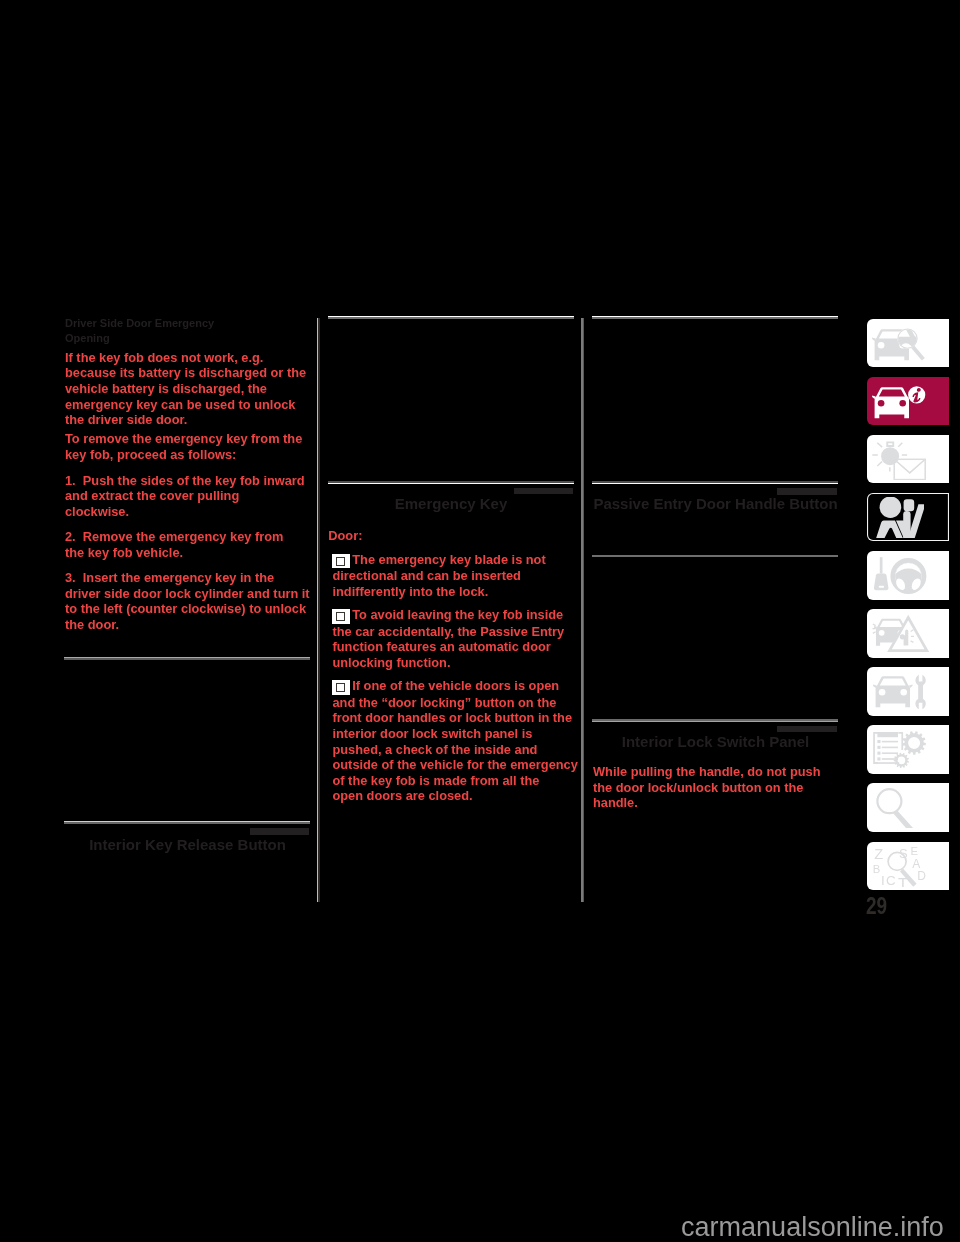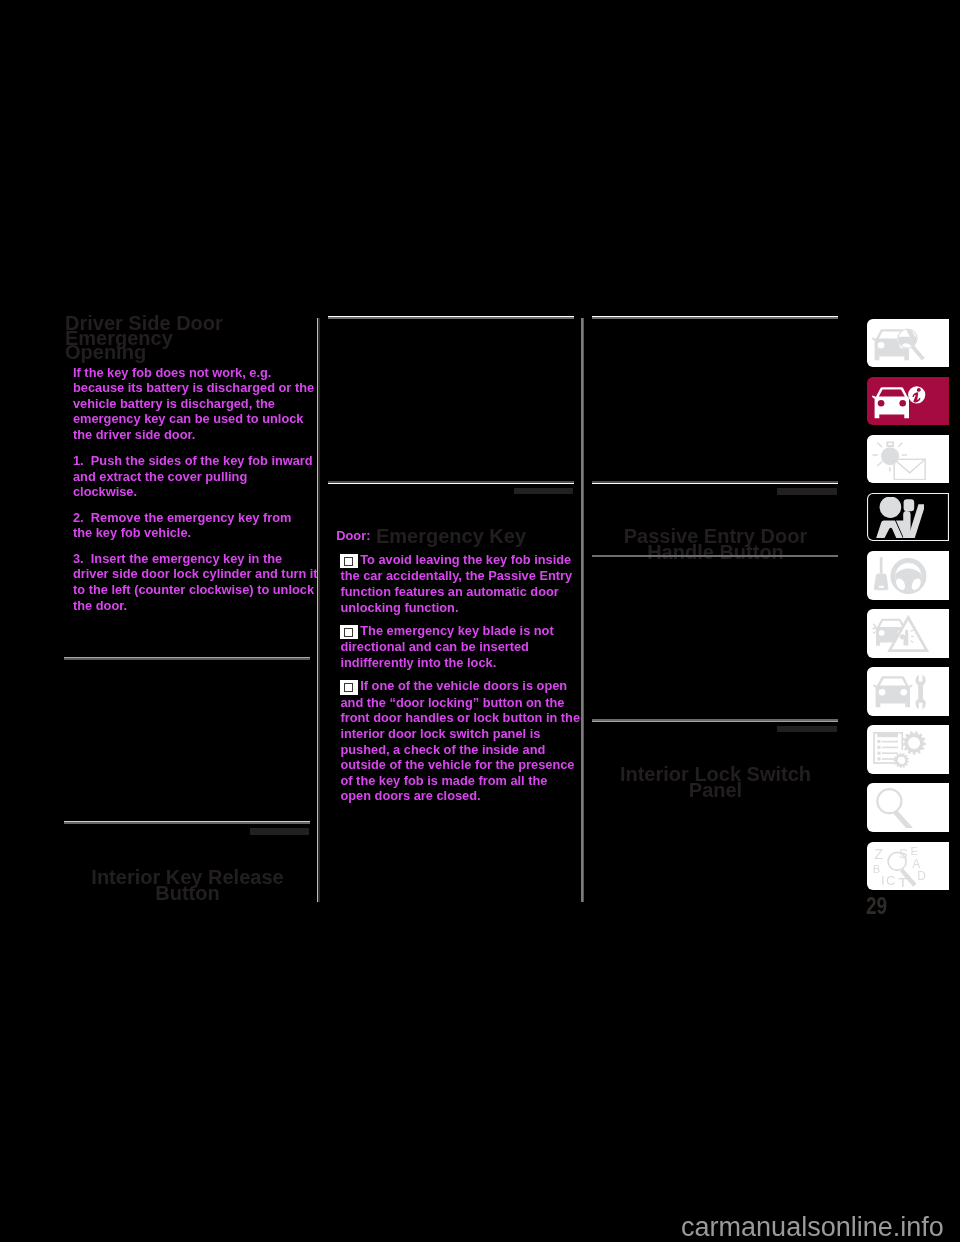--- a/index.html
+++ b/index.html
@@ -4,24 +4,24 @@
 <title>Driver Side Door Emergency Opening</title>
 <style>
   html,body{margin:0;padding:0;background:#000;}
   body{width:960px;height:1242px;overflow:hidden;
        font-family:"Liberation Sans",sans-serif;
        -webkit-font-smoothing:antialiased;}
   .page{position:absolute;left:0;top:0;width:960px;height:1242px;background:#000;}
 
   
   .col{position:absolute;color:#231f20;}
-  .body-txt{font-size:12.8px;line-height:15.6px;font-weight:bold;color:#d946ef;margin-left:8px;}
+  .body-txt{font-size:12.8px;line-height:15.6px;font-weight:bold;color:#ef4444;}
   .body-txt span{white-space:pre;}
-  .head{font-size:20px;line-height:14.9px;font-weight:bold;color:#231f20;}
-  .cap{font-size:20px;font-weight:bold;color:#231f20;text-align:center;line-height:16px;margin-top:32px;}
+  .head{font-size:11px;line-height:14.9px;font-weight:bold;color:#231f20;}
+  .cap{font-size:15px;font-weight:bold;color:#231f20;text-align:center;line-height:16px;}
   .p{margin:0 0 3.3px 0;}
   .step{margin:0 0 9.9px 0;}
 
   
   
   .hrule{position:absolute;height:3px;
          background:linear-gradient(to bottom,#ffffff 0,#ffffff 1.4px,#6e6e6e 1.4px,#6e6e6e 3px);}
   .hrule.down{background:linear-gradient(to bottom,#4f4f4f 0,#4f4f4f 1.5px,#ffffff 1.5px,#ffffff 3px);}
   .hrule.soft{height:3px;background:linear-gradient(to bottom,#a9a9a9 0,#a9a9a9 1.4px,#5c5c5c 1.4px,#5c5c5c 3px);}
   .hrule.flat{height:2.4px;background:#6e6e6e;}
@@ -63,20 +63,24 @@
       <div>Opening</div>
     </div>
     <div class="body-txt" style="margin-top:4.4px;">
       <p class="p">
         <span>If the key fob does not work, e.g.</span><br>
         <span>because its battery is discharged or the</span><br>
         <span>vehicle battery is discharged, the</span><br>
         <span>emergency key can be used to unlock</span><br>
         <span>the driver side door.</span>
       </p>
+      <p class="p">
+        <span>To remove the emergency key from the</span><br>
+        <span>key fob, proceed as follows:</span>
+      </p>
     </div>
     <div class="body-txt" style="margin-top:10.3px;">
       <p class="p step">
         <span>1.  Push the sides of the key fob inward</span><br>
         <span>and extract the cover pulling</span><br>
         <span>clockwise.</span>
       </p>
       <p class="p step">
         <span>2.  Remove the emergency key from</span><br>
         <span>the key fob vehicle.</span>
@@ -97,57 +101,64 @@
 
   <div class="vrule" style="left:316.9px;top:317.9px;height:584px;"></div>
   <div class="hrule" style="left:327.8px;top:315.8px;width:246.5px;"></div>
   <div class="hrule down" style="left:327.8px;top:481.3px;width:246.5px;"></div>
   <div class="codebox" style="left:514.0px;top:487.9px;width:58.8px;"></div>
   <div class="cap" style="position:absolute;left:329px;top:496px;width:244px;">Emergency Key</div>
 
   <div class="col" id="col-mid" style="left:328.3px;top:528.3px;width:250px;">
     <div class="body-txt">Door:</div>
     <div class="body-txt" style="margin-top:8px;">
+      <div class="bul note">
+        <span class="bulbox"><i></i></span>
+        <span>The emergency key blade is not</span><br>
+        <span class="ind">directional and can be inserted</span><br>
+        <span class="ind">indifferently into the lock.</span>
+      </div>
       <div class="bul note">
         <span class="bulbox"><i></i></span>
         <span>To avoid leaving the key fob inside</span><br>
         <span class="ind">the car accidentally, the Passive Entry</span><br>
         <span class="ind">function features an automatic door</span><br>
         <span class="ind">unlocking function.</span>
       </div>
       <div class="bul note">
         <span class="bulbox"><i></i></span>
-        <span>The emergency key blade is not</span><br>
-        <span class="ind">directional and can be inserted</span><br>
-        <span class="ind">indifferently into the lock.</span>
-      </div>
-      <div class="bul note">
-        <span class="bulbox"><i></i></span>
         <span>If one of the vehicle doors is open</span><br>
         <span class="ind">and the “door locking” button on the</span><br>
         <span class="ind">front door handles or lock button in the</span><br>
         <span class="ind">interior door lock switch panel is</span><br>
         <span class="ind">pushed, a check of the inside and</span><br>
-        <span class="ind">outside of the vehicle for the presence</span><br>
+        <span class="ind">outside of the vehicle for the emergency</span><br>
         <span class="ind">of the key fob is made from all the</span><br>
         <span class="ind">open doors are closed.</span>
       </div>
     </div>
   </div>
 
   <div class="vrule grey" style="left:580.9px;top:317.9px;height:584px;"></div>
   <div class="hrule" style="left:591.8px;top:315.8px;width:246.5px;"></div>
   <div class="hrule down" style="left:591.8px;top:481.3px;width:246.5px;"></div>
   <div class="codebox" style="left:777.2px;top:488.0px;width:59.8px;"></div>
   <div class="cap" style="position:absolute;left:591.5px;top:496px;width:248px;">Passive Entry Door Handle Button</div>
   <div class="hrule flat" style="left:591.8px;top:554.6px;width:246.5px;"></div>
   <div class="hrule down2" style="left:591.8px;top:718.6px;width:246.5px;"></div>
   <div class="codebox" style="left:777.2px;top:725.9px;width:59.6px;"></div>
   <div class="cap" style="position:absolute;left:591.5px;top:733.5px;width:248px;">Interior Lock Switch Panel</div>
 
+  <div class="col" id="col-right" style="left:593px;top:764px;width:248px;">
+    <div class="body-txt">
+      <span>While pulling the handle, do not push</span><br>
+      <span>the door lock/unlock button on the</span><br>
+      <span>handle.</span>
+    </div>
+  </div>
 
   <svg width="0" height="0" style="position:absolute" aria-hidden="true">
     <defs>
       <mask id="carmask" maskUnits="userSpaceOnUse" x="0" y="0" width="74" height="41">
         <path d="M2.6 18.4 Q2.6 16.0 4.3 15.2 L8.4 7.3 Q9.0 6.2 10.2 6.2 L29.4 6.2 Q30.6 6.2 31.2 7.3 L35.3 15.2 Q37.0 16.0 37.0 18.4 L37.0 37.2 L32.3 37.2 L32.3 33.4 L7.3 33.4 L7.3 37.2 L2.6 37.2 Z M10.6 8.6 L29.0 8.6 L32.8 15.6 L6.8 15.6 Z" fill="#fff" fill-rule="evenodd"></path>
         <path d="M2.6 18.0 L0.1 16.0 L0.1 14.6 L3.6 15.4 Z" fill="#fff"></path>
         <circle cx="9.1" cy="22.3" r="3.3" fill="#000"></circle>
         <circle cx="30.7" cy="22.3" r="3.3" fill="#000"></circle>
       </mask>
       <mask id="carmask2" maskUnits="userSpaceOnUse" x="0" y="0" width="74" height="41">

